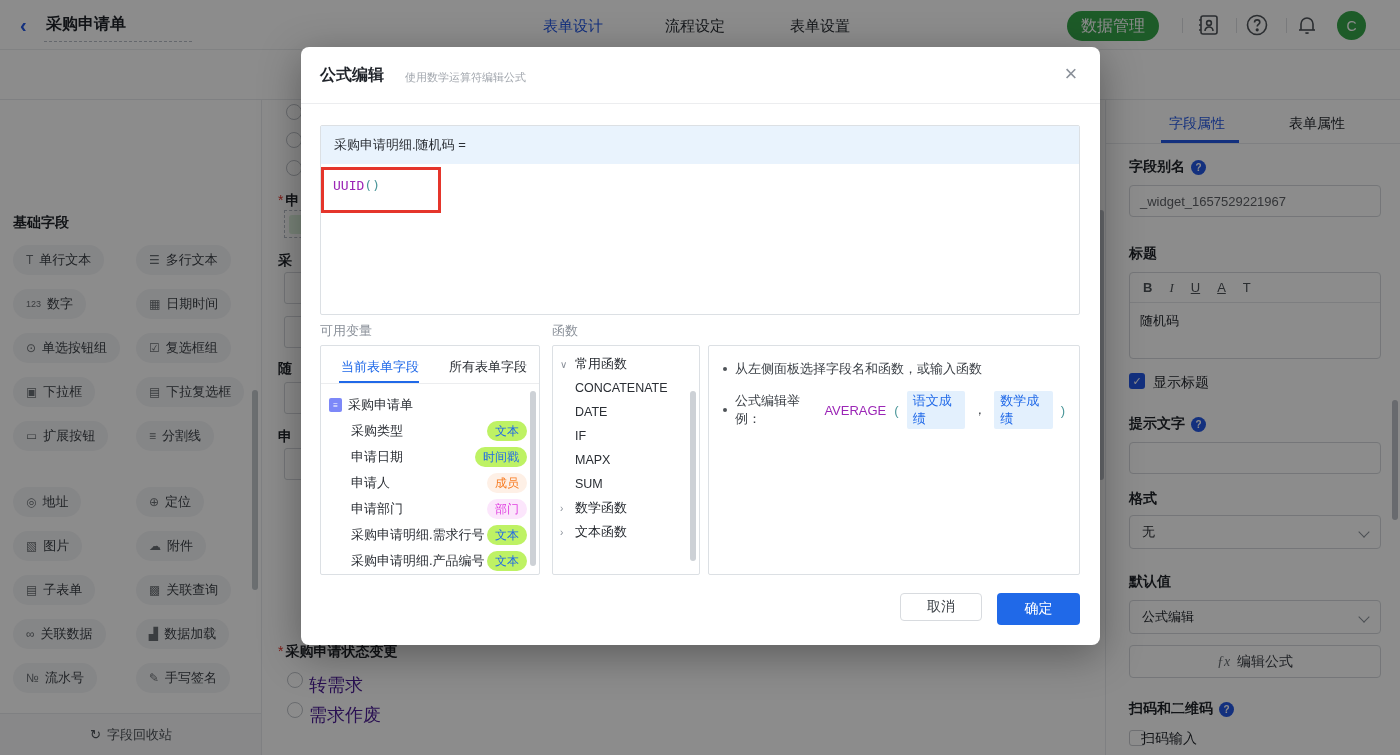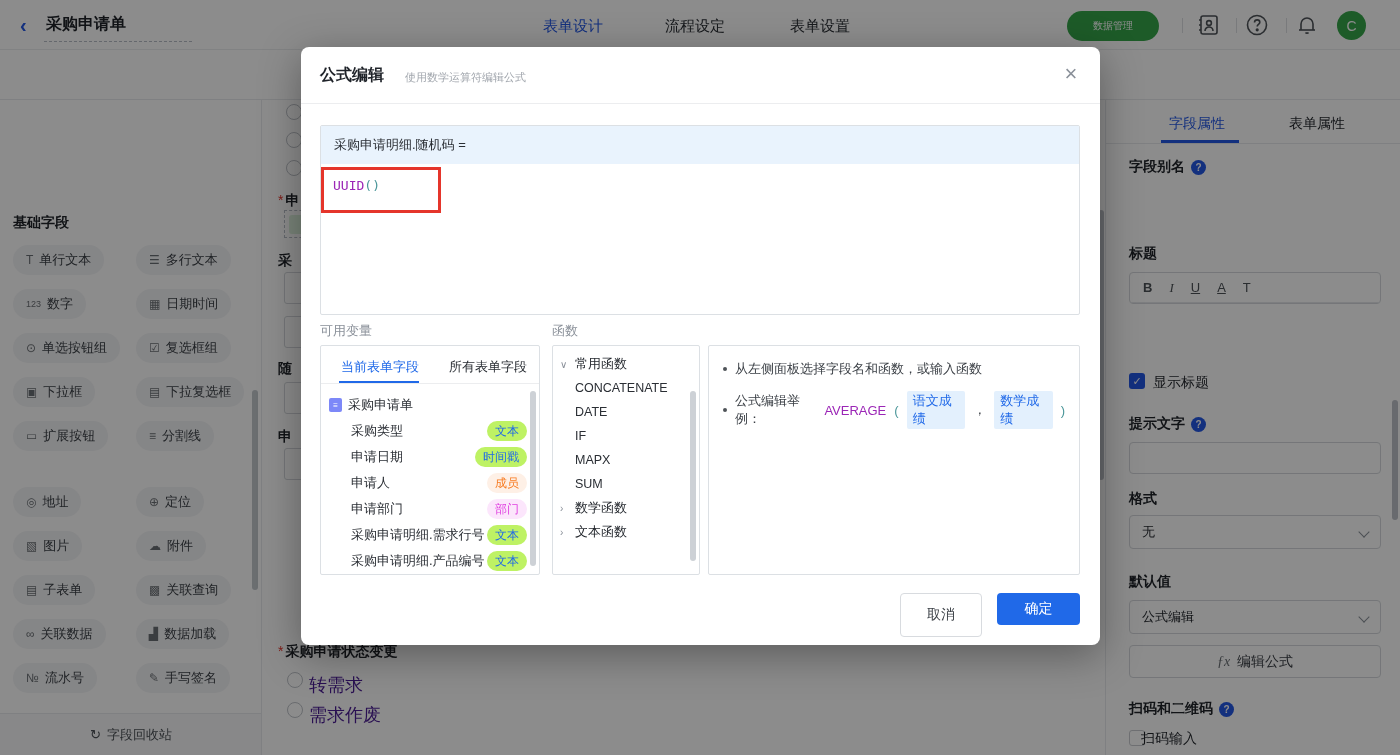--- a/index.html
+++ b/index.html
@@ -7,21 +7,21 @@
   body { font-family:"Liberation Sans","DejaVu Sans",sans-serif; color:#2A2E34; background:#fff; }
   #app { position:relative; width:1400px; height:755px; overflow:hidden; background:#fff; }
   .abs { position:absolute; }
 
   
   .topbar { position:absolute; left:0; top:0; width:1400px; height:50px; background:#fff; border-bottom:1px solid #ECEDEF; z-index:1; }
   .back-chev { position:absolute; left:20px; top:14px; width:14px; height:22px; color:#2458E5; font-size:20px; font-weight:700; line-height:22px; cursor:pointer; }
   .app-title { position:absolute; left:44px; top:14px; font-size:16px; font-weight:600; color:#1F2329; padding:0 4px 6px 2px; border-bottom:1px dashed #B9BEC6; min-width:148px; }
   .top-tab { position:absolute; top:17px; font-size:15px; color:#2A2E34; cursor:pointer; }
   .top-tab.active { color:#2458E5; }
-  .pill-btn-green { position:absolute; left:1067px; top:11px; width:92px; height:30px; border-radius:15px; background:#35A64A; color:#fff; font-size:10px; display:flex; align-items:center; justify-content:center; }
+  .pill-btn-green { position:absolute; left:1067px; top:11px; width:92px; height:30px; border-radius:15px; background:#35A64A; color:#fff; font-size:16px; display:flex; align-items:center; justify-content:center; }
   .top-sep { position:absolute; top:18px; width:1px; height:15px; background:#DCDEE2; }
   .top-ic { position:absolute; top:13px; width:24px; height:24px; color:#4E5358; }
   .avatar { position:absolute; left:1337px; top:11px; width:29px; height:29px; border-radius:50%; background:#35A64A; color:#fff; font-size:14px; display:flex; align-items:center; justify-content:center; }
 
   
   .toolbar2 { position:absolute; left:0; top:50px; width:1400px; height:50px; background:#fff; border-bottom:1px solid #E8EAED; z-index:1; }
   .tb-item { position:absolute; top:67px; color:#2458E5; font-size:14px; display:flex; align-items:center; gap:6px; cursor:pointer; }
   .tb-item .g { font-size:14px; }
   .btn-preview { position:absolute; left:1178px; top:61px; width:66px; height:30px; border:1px solid #2458E5; border-radius:15px; color:#2458E5; background:#fff; font-size:14px; display:flex; align-items:center; justify-content:center; }
   .btn-save { position:absolute; left:1262px; top:61px; width:64px; height:30px; border-radius:15px; color:#fff; background:#1E50E2; font-size:14px; display:flex; align-items:center; justify-content:center; }
@@ -109,21 +109,21 @@
   .fn-group { padding-left:7px; gap:5px; font-size:13px; color:#1F2329; }
   .fn-chev { color:#8A9099; font-size:10px; width:10px; display:inline-block; }
   .fn-scroll { position:absolute; right:3px; top:45px; width:6px; height:170px; border-radius:3px; background:#CDD1D6; }
 
   .tips-panel { position:absolute; left:407px; top:298px; width:372px; height:230px; border:1px solid #DCE0E4; border-radius:2px; padding:14px 14px; }
   .tip-row { font-size:13px; color:#3A3F45; margin-bottom:13px; display:flex; align-items:center; gap:8px; flex-wrap:nowrap; }
   .tip-dot { width:4px; height:4px; border-radius:50%; background:#4E5358; flex:none; }
   .chip { background:#E3F0FD; color:#2069E8; border-radius:2px; padding:1px 6px; font-size:13px; }
   .tip-fn { color:#9B26B6; } .tip-par { color:#4A9699; }
 
-  .m-cancel { position:absolute; left:599px; top:546px; width:82px; height:44px; border:1px solid #D8DBDF; border-radius:4px; background:#fff; font-size:14px; color:#3A3F45; display:flex; align-items:center; justify-content:center; cursor:pointer; }
+  .m-cancel { position:absolute; left:599px; top:546px; width:82px; height:28px; border:1px solid #D8DBDF; border-radius:4px; background:#fff; font-size:14px; color:#3A3F45; display:flex; align-items:center; justify-content:center; cursor:pointer; }
   .m-ok { position:absolute; left:696px; top:546px; width:83px; height:32px; border-radius:4px; background:#2069E8; font-size:14px; color:#fff; display:flex; align-items:center; justify-content:center; cursor:pointer; }
 
   .red-box { position:absolute; left:321px; top:167px; width:120px; height:46px; border:3px solid #E5352B; z-index:40; }
 </style>
 </head>
 <body>
 
 <div id="app">
 
   <div class="topbar">
@@ -321,33 +321,35 @@
   <div class="rpanel">
     <div class="rp-tab active" style="left:63px;">字段属性</div>
     <div class="rp-tab" style="left:183px;">表单属性</div>
     <div class="rp-tab-underline"></div>
     <div class="rp-divider"></div>
 
     <div class="rp-label" style="left:23px; top:58px;">
       <span>字段别名</span>
       <span class="help-ic">?</span>
     </div>
+    <div class="rp-input" style="top:85px;">_widget_1657529221967</div>
 
     <div class="rp-label" style="left:23px; top:145px;">
         <span>标题</span>
       </div>
 
     <div class="rt-box" style="top:172px;">
       <div class="rt-toolbar">
         <span class="rt-b">B</span>
         <span class="rt-i">I</span>
         <span class="rt-u">U</span>
         <span class="rt-a">A</span>
         <span class="rt-t">T</span>
       </div>
+      <div class="rt-text">随机码</div>
     </div>
 
     <div class="cb on" style="left:23px; top:273px;">
         <span>✓</span>
       </div>
     <div class="cb-label" style="left:47px; top:274px;">显示标题</div>
 
     <div class="rp-label" style="left:23px; top:315px;">
       <span>提示文字</span>
       <span class="help-ic">?</span>

